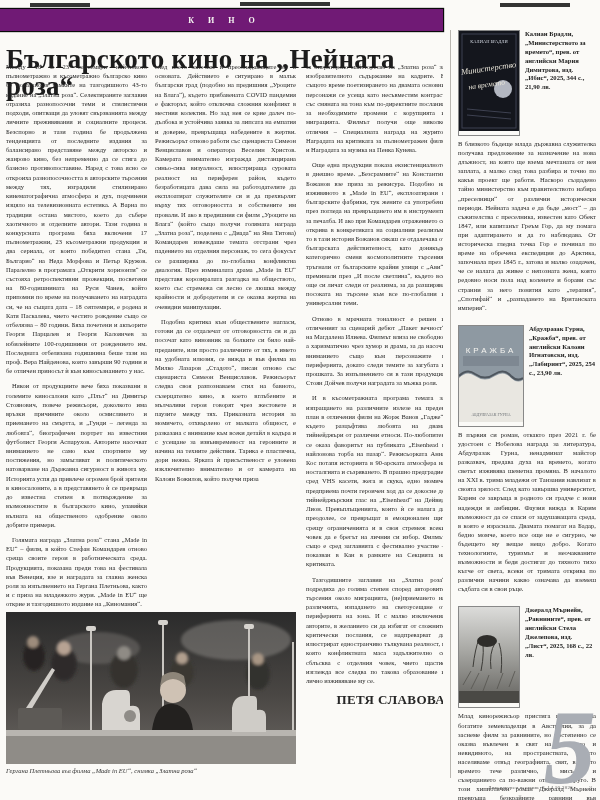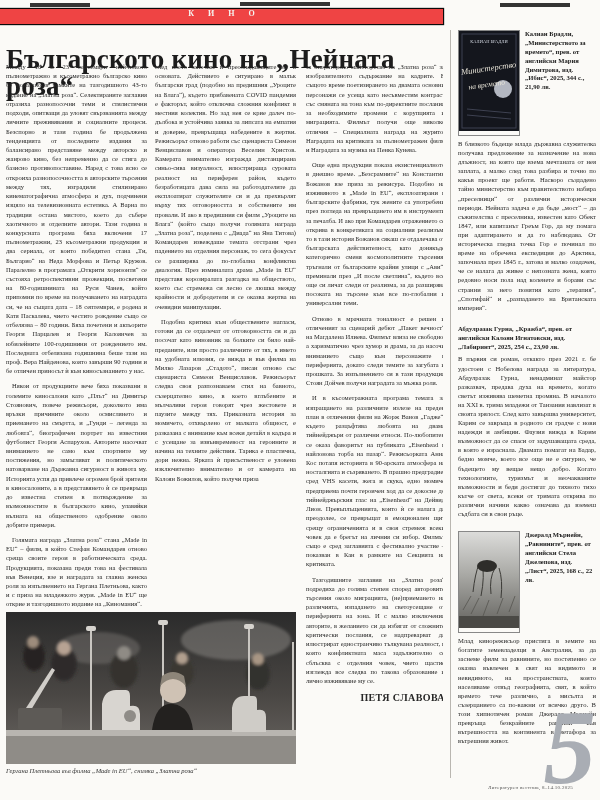--- a/index.html
+++ b/index.html
@@ -1,38 +1,38 @@
 <!DOCTYPE html>
 <html><head>
 <meta charset="utf-8">
 <style>
   html,body{margin:0;padding:0;}
   body{width:600px;height:800px;background:#e9e7e2;font-family:"Liberation Serif",serif;}
   .sheet{position:relative;width:600px;height:800px;background:#fbfaf7;overflow:hidden;color:#1c1c1c;}
 
   
-  .bar{position:absolute;top:9px;height:15px;background:#ef4444;display:flex;justify-content:center;box-shadow:0 0 1px 1px #0a0a0a;}
+  .bar{position:absolute;top:9px;height:22px;background:#701a75;display:flex;align-items:center;justify-content:center;box-shadow:0 0 1px 1px #0a0a0a;}
   .bar-kino{left:0;width:443px;}
   .bar-vitrina{left:462px;width:138px;}
   .bar .lbl{color:#f5f4f0;font-size:8px;font-weight:bold;letter-spacing:7px;font-family:"Liberation Serif",serif;text-indent:7px;}
   .smudge{position:absolute;background:#111;opacity:.85;}
 
   
   .headline{position:absolute;left:6px;top:28px;width:436px;font-size:27px;font-weight:bold;letter-spacing:.2px;line-height:1.0;}
 
   
   .article{position:absolute;left:6px;top:62px;width:437px;height:722px;}
   .cols{display:flex;gap:8px;}
   .col{width:141px;font-size:6.5px;line-height:1.42;text-align:justify;color:#272727;}
   .col p{margin:0 0 6px 0;text-indent:6px;}
   .col p:first-child{text-indent:0;}
   .pair{width:290px;}
   .pair .cols{height:546px;overflow:hidden;}
   .col3wrap{width:139px;height:700px;overflow:hidden;position:relative;}
-  .byline{margin-top:4px;text-align:right;font-weight:bold;font-size:10px;letter-spacing:.4px;}
+  .byline{margin-top:4px;text-align:right;font-weight:bold;font-size:13px;letter-spacing:.4px;}
 
   
   .photo{width:290px;height:152px;margin-top:4px;background:#3a3a3a;overflow:hidden;}
   .caption{font-size:6.5px;font-style:italic;color:#333;margin-top:3px;}
 
   
   .vrule{position:absolute;left:450px;top:30px;width:1px;height:748px;background:#b9b6b0;}
 
   
   .sidebar{position:absolute;left:458px;top:30px;width:138px;}
@@ -172,20 +172,30 @@
               </g>
           </svg>
         </div>
         <div class="credit">Калиан Брадли, „Министерството за времето“, прев. от английски Мария Димитрова, изд. „Ибис“, 2025, 344 с., 21,90 лв.</div>
       </div>
       <p class="review">В близкото бъдеще млада държавна служителка получава предложение за назначение на нова длъжност, на която ще взема мечтаната от нея заплата, а малко след това разбира и точно по какъв проект ще работи. Наскоро създадено тайно министерство към правителството набира „преселници“ от различни исторически периоди. Нейната задача е да бъде „мост“ – да съжителства с преселника, известен като Обект 1847, или капитанът Греъм Гор, да му помага при адаптирането и да го наблюдава. От историческа гледна точка Гор е починал по време на обречена експедиция до Арктика, започнала през 1845 г., затова и малко озадачен, че се налага да живее с непозната жена, която редовно носи пола над коленете и борави със странни за него понятия като „терапия“, „Спотифай“ и „разпадането на Британската империя“.</p>
     </div>
 
     <div class="book">
       <div class="book-head">
+        <div class="cover">
+          <svg width="64" height="96" viewBox="0 0 64 96" xmlns="http://www.w3.org/2000/svg">
+            <rect width="64" height="96" fill="#8e99a2"></rect>
+            <path d="M0 52 q8 -8 16 -2 q10 7 20 0 q9 -6 16 2 q6 6 12 2 V96 H0 Z" fill="#e9e7e1"></path>
+            <path d="M0 50 q8 -8 16 -2 q10 7 20 0 q9 -6 16 2 q6 6 12 2" fill="none" stroke="#4e565e" stroke-width="2"></path>
+            <rect x="4" y="30" width="56" height="10" fill="#6d7881" opacity="0.5"></rect>
+            <text x="32" y="27" font-size="8" fill="#f4f3ef" text-anchor="middle" letter-spacing="3" font-family="Liberation Sans,sans-serif">КРАЖБА</text>
+            <text x="32" y="90" font-size="4" fill="#6b6f74" text-anchor="middle" font-family="Liberation Serif,serif">АБДУЛРАЗАК ГУРНА</text>
+          </svg>
+        </div>
         <div class="credit">Абдулразак Гурна, „Кражба“, прев. от английски Калоян Игнатовски, изд. „Лабиринт“, 2025, 254 с., 23,90 лв.</div>
       </div>
       <p class="review">В първия си роман, откакто през 2021 г. бе удостоен с Нобелова награда за литература, Абдулразак Гурна, ненадминат майстор разказвач, предава духа на времето, когато светът изживява шеметна промяна. В началото на XXI в. трима младежи от Танзания навлизат в своята зрялост. След като завършва университет, Карим се завръща в родното си градче с нови надежди и амбиции. Фаузия вижда в Карим възможност да се спаси от задушаващата среда, в която е израснала. Двамата помагат на Бадар, бедно момче, което все още не е сигурно, че бъдещето му вещае нещо добро. Когато технологиите, туризмът и неочакваните възможности и беди достигат до тяхното тихо кътче от света, всеки от тримата открива по различни начини какво означава да вземеш съдбата си в свои ръце.</p>
     </div>
 
     <div class="book">
       <div class="book-head">
         <div class="cover">
           <svg width="60" height="96" viewBox="0 0 60 96" xmlns="http://www.w3.org/2000/svg">
             <defs>

